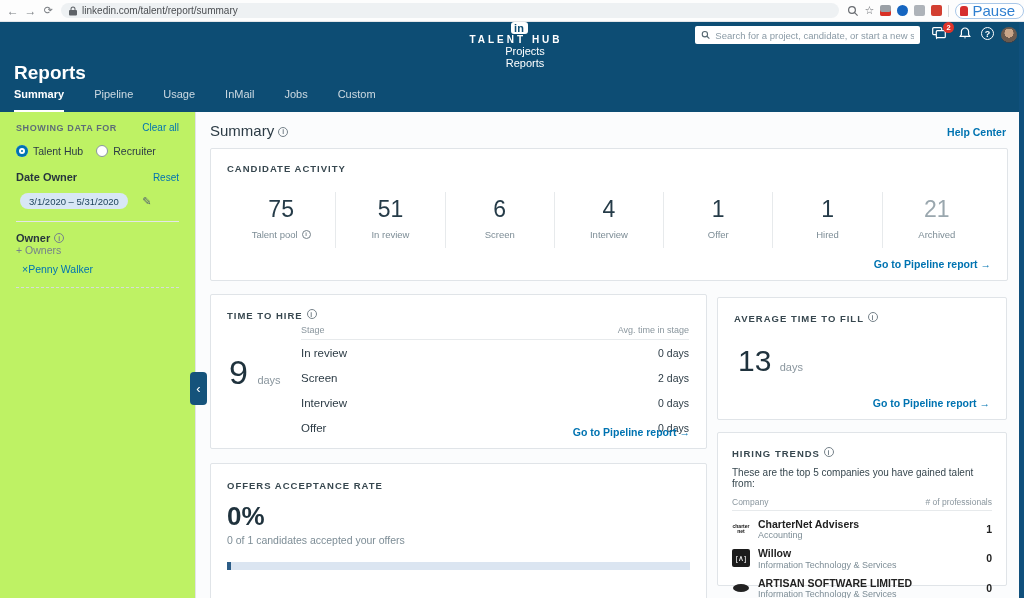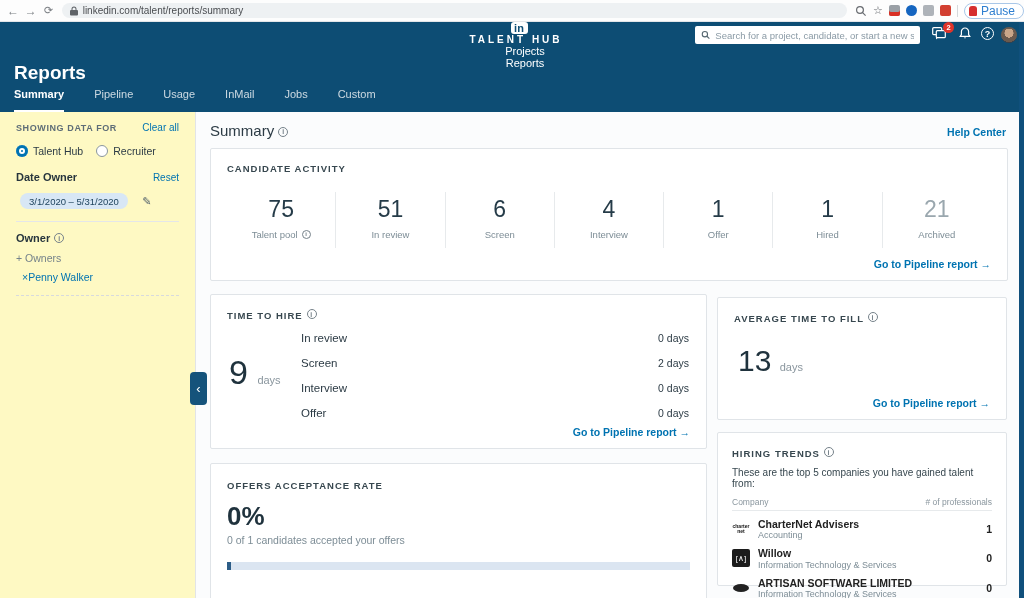--- a/index.html
+++ b/index.html
@@ -20,21 +20,21 @@
   .chrome-ic { font-size:11px; color:#696c71; }
   .ext { width:11px; height:11px; border-radius:2px; display:inline-block; }
   .ext-pdf { background:#9aa0a6; box-shadow:inset 0 -4px 0 #d93025; }
   .ext-blue { background:#1565c0; border-radius:50%; }
   .ext-gray { background:#aeb3b9; }
   .ext-red  { background:#d23f31; }
   .vsep { width:1px; height:12px; background:#d5d8db; }
   .pause-btn { height:16px; border:1px solid #a9c7e8; background:#fff; border-radius:8px;
     display:flex; align-items:center; padding:0 8px 0 4px; gap:4px; }
   .rec-dot { width:8px; height:10px; background:#d62f2f; border-radius:3px 3px 1px 1px; }
-  .pause-label { font-size:12px; color:#2f7fd0; }
+  .pause-label { font-size:15px; color:#2f7fd0; }
 
   
   .bluebar { position:absolute; top:22px; left:0; width:1024px; height:90px; background:#0d4d74; }
   .navrow { position:absolute; top:0; left:0; width:100%; height:26px; display:flex; align-items:center;flex-direction:column; }
   .li-logo { margin-left:14px; width:17px; height:17px; background:#fff; border-radius:3px;
     color:#0d4d74; font-weight:bold; font-size:11px; display:flex; align-items:center; justify-content:center; }
   .brand { color:#fff; font-size:10px; letter-spacing:3px; font-weight:bold; margin-left:8px; }
   .navlink { color:#fff; font-size:11px; margin-left:26px; cursor:pointer;text-align:center; }
   .searchbar { position:absolute; left:695px; top:4px; width:225px; height:18px; background:#fff;
     border-radius:2px; display:flex; align-items:center; padding:0 6px; gap:5px; }
@@ -48,37 +48,37 @@
   .q-circle { width:13px; height:13px; border:1.4px solid #fff; border-radius:50%; color:#fff;
     font-size:9px; display:flex; align-items:center; justify-content:center; font-weight:bold; }
   .avatar { width:16px; height:16px; border-radius:50%;
     background:radial-gradient(circle at 50% 38%, #c9a689 0 35%, #6b5a4e 36% 70%, #3f3f45 71%); }
   .page-title { position:absolute; left:14px; top:40px; color:#fff; font-size:19px; font-weight:600; }
   .tabs { position:absolute; left:14px; bottom:0; display:flex; height:24px; }
   .tab { color:rgba(255,255,255,0.78); font-size:11px; margin-right:30px; padding-bottom:8px; cursor:pointer; }
   .tab.active { color:#fff; font-weight:bold; border-bottom:2px solid #fff; }
 
   
-  .sidebar { position:absolute; top:112px; left:0; width:196px; height:486px; background:#fef9c3;
+  .sidebar { position:absolute; top:112px; left:0; width:196px; height:486px; background:#bef264;
     border-right:1px solid #e2e4e7; }
   .sb-row { display:flex; justify-content:space-between; align-items:center; padding:0 16px; }
   .sb-caps { font-size:9px; letter-spacing:0.6px; color:#5e6d77; font-weight:bold; }
   .sb-link { font-size:10px; color:#0073b1; cursor:pointer; }
   .radio-row { display:flex; align-items:center; gap:5px; margin-top:12px; padding:0 16px; }
   .radio { width:12px; height:12px; border-radius:50%; }
   .radio.on { background:#0073b1; box-shadow:inset 0 0 0 3px #0073b1, inset 0 0 0 5px #fff; }
   .radio.off { background:#fff; border:1.5px solid #8a969e; }
   .radio-label { font-size:10.5px; color:#2c3b45; margin-right:8px; }
   .sb-bold { font-size:11px; font-weight:bold; color:#27353d; }
   .date-pill { margin:10px 0 0 20px; display:inline-flex; align-items:center; height:16px;
     background:#d8e7f5; border-radius:9px; padding:0 9px; font-size:9.5px; color:#20455e; }
   .pencil { color:#56666f; font-size:11px; margin-left:10px; cursor:pointer; }
   .sb-div { border-top:1px solid #e4e6e9; margin:12px 16px 0 16px; }
   .sb-div.dashed { border-top:1px dashed #d8dadd; }
-  .owners-add { font-size:10.5px; color:#75828a; margin:8px 0 0 16px; cursor:pointer; }
+  .owners-add { font-size:10.5px; color:#75828a; margin:0 0 0 16px; cursor:pointer; }
   .owner-chip { font-size:10.5px; color:#0073b1; margin:7px 0 0 22px; cursor:pointer; }
   .collapse-btn { position:absolute; left:190px; top:260px; width:17px; height:33px; background:#15537b;
     border-radius:4px; color:#fff; display:flex; align-items:center; justify-content:center;
     font-size:13px; cursor:pointer; z-index:5; }
 
   
   .main-title { position:absolute; left:210px; top:122px; font-size:15px; color:#2c3b45; }
   .inline-info { display:inline-flex; width:10px; height:10px; border:1px solid #76828a; border-radius:50%;
     color:#76828a; font-size:7px; align-items:center; justify-content:center; margin-left:4px;
     vertical-align:2px; font-weight:bold; cursor:pointer; }
@@ -145,21 +145,21 @@
 <div class="screen">
 
   <div class="chrome">
     <span class="nav-btn" style="margin-left:4px">←</span>
     <span class="nav-btn">→</span>
     <span class="nav-btn reload">⟳</span>
     <div class="omnibox">
       <svg class="lock" width="8" height="10" viewBox="0 0 8 10">
           <path d="M1.5 4V3a2.5 2.5 0 0 1 5 0v1h.5a1 1 0 0 1 1 1v3.5a1 1 0 0 1-1 1H1a1 1 0 0 1-1-1V5a1 1 0 0 1 1-1h.5zm1 0h3V3a1.5 1.5 0 0 0-3 0v1z" fill="#5f6368"></path>
         </svg>
-      <span class="url-text">linkedin.com/talent/reports/summary</span>
+      <span class="url-text">linkedin.com/talent/report/summary</span>
     </div>
     <div class="chrome-right">
       <svg width="12" height="12" viewBox="0 0 12 12">
           <circle cx="5" cy="5" r="3.4" fill="none" stroke="#696c71" stroke-width="1.2"></circle>
           <line x1="7.6" y1="7.6" x2="10.6" y2="10.6" stroke="#696c71" stroke-width="1.2"></line>
         </svg>
       <span class="chrome-ic">☆</span>
       <span class="ext ext-pdf"></span>
       <span class="ext ext-blue"></span>
       <span class="ext ext-gray"></span>
@@ -286,20 +286,24 @@
   </div>
 
   <div class="card tth-card">
     <div class="card-head">
       <span>TIME TO HIRE</span><span class="inline-info">i</span>
     </div>
     <div class="tth-big">
       <span>9</span> <span class="tth-unit">days</span>
     </div>
     <div class="tth-table">
+      <div class="tth-hrow">
+        <span>Stage</span>
+        <span>Avg. time in stage</span>
+      </div>
       <div class="tth-row">
         <span class="tth-stage">In review</span>
         <span class="tth-val">0 days</span>
       </div>
       <div class="tth-row">
         <span class="tth-stage">Screen</span>
         <span class="tth-val">2 days</span>
       </div>
       <div class="tth-row">
         <span class="tth-stage">Interview</span>

